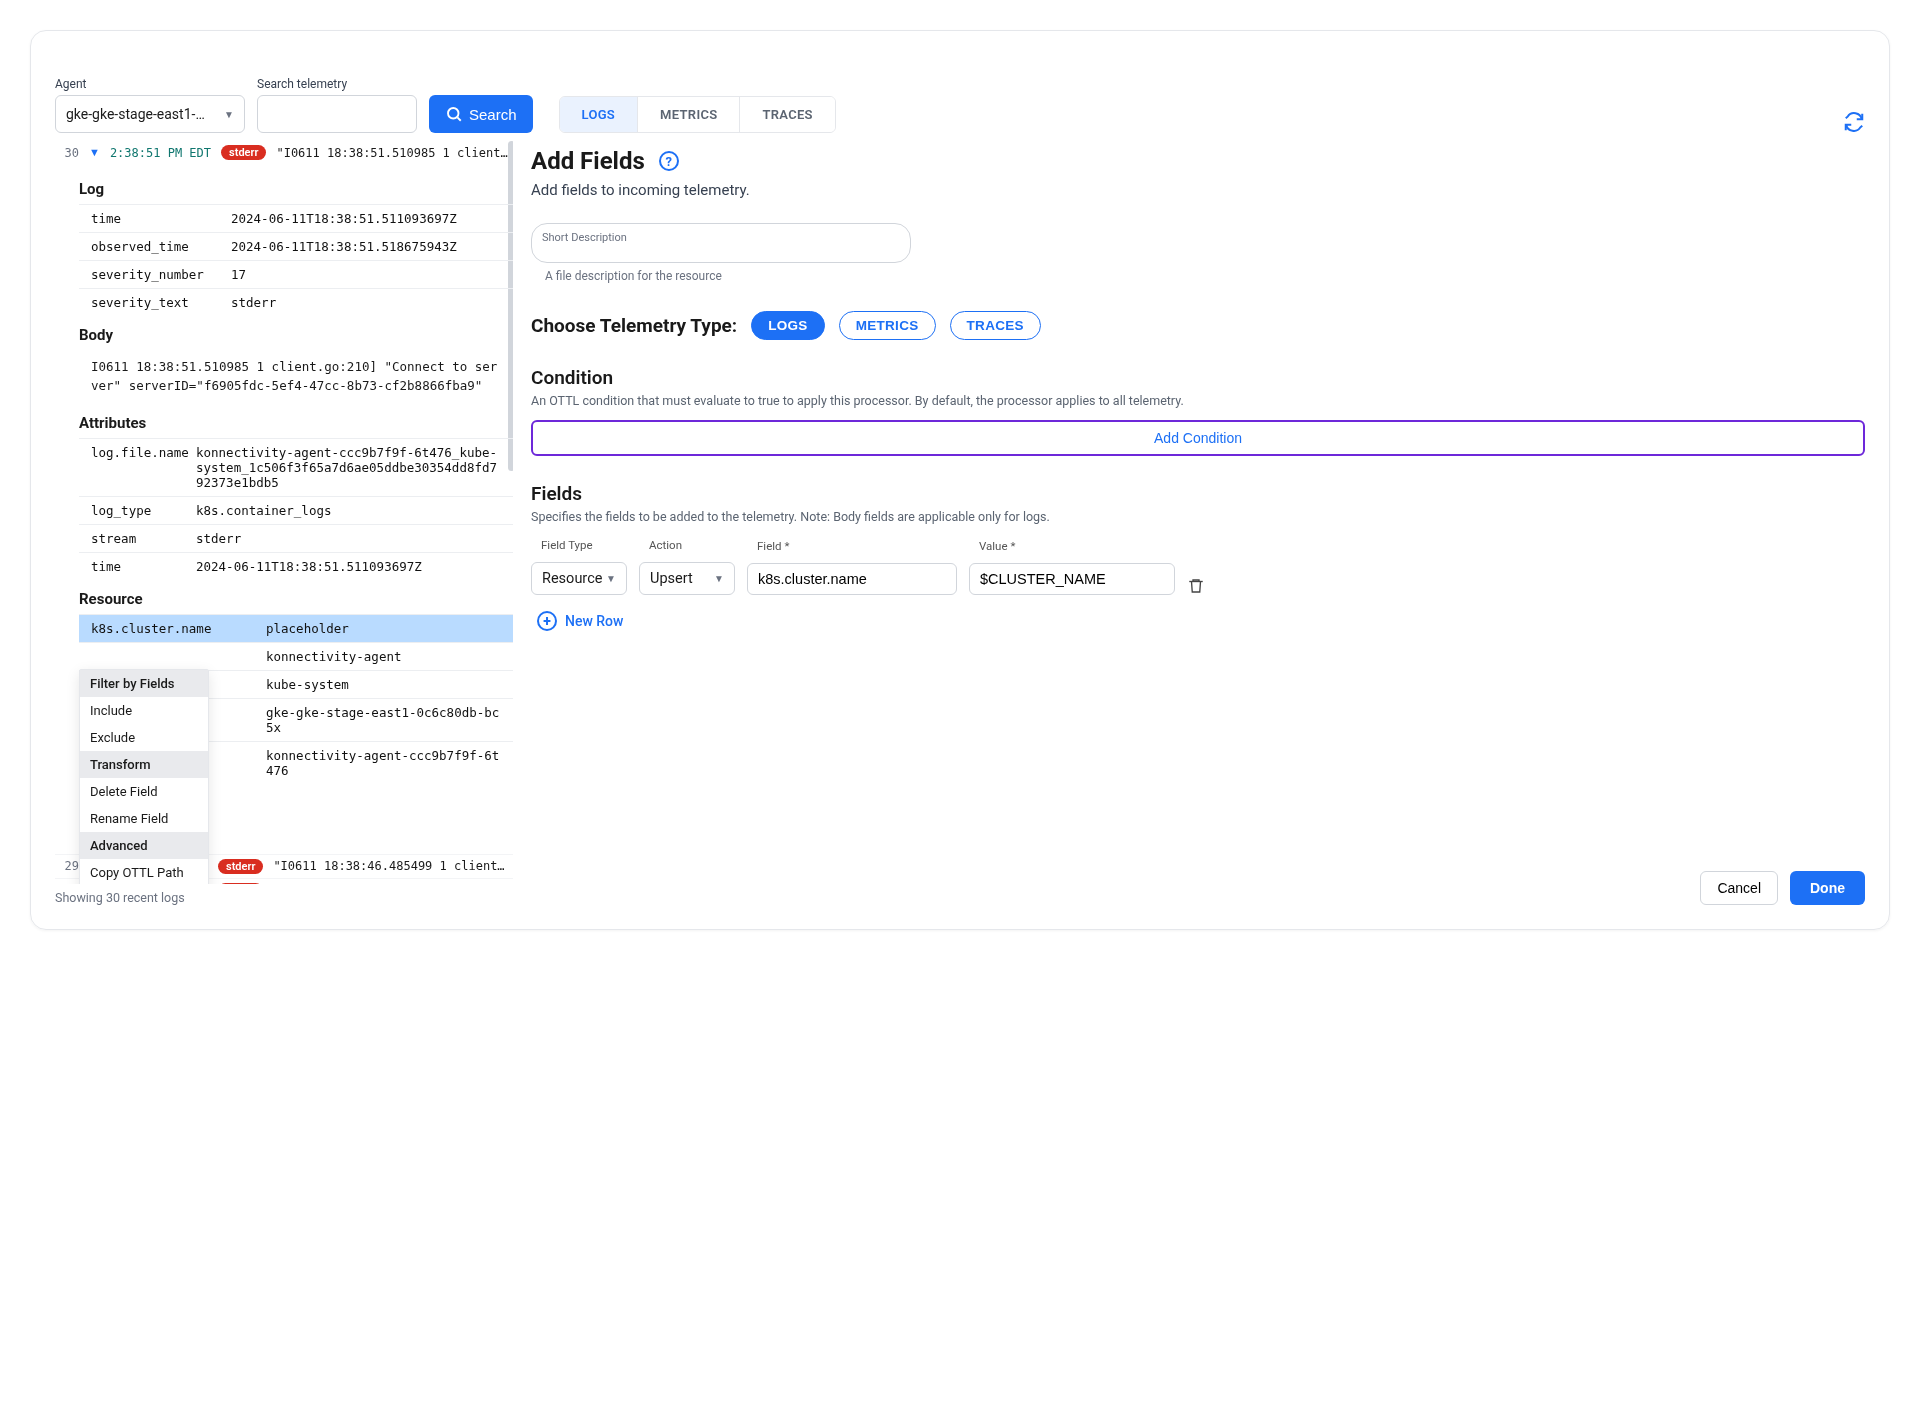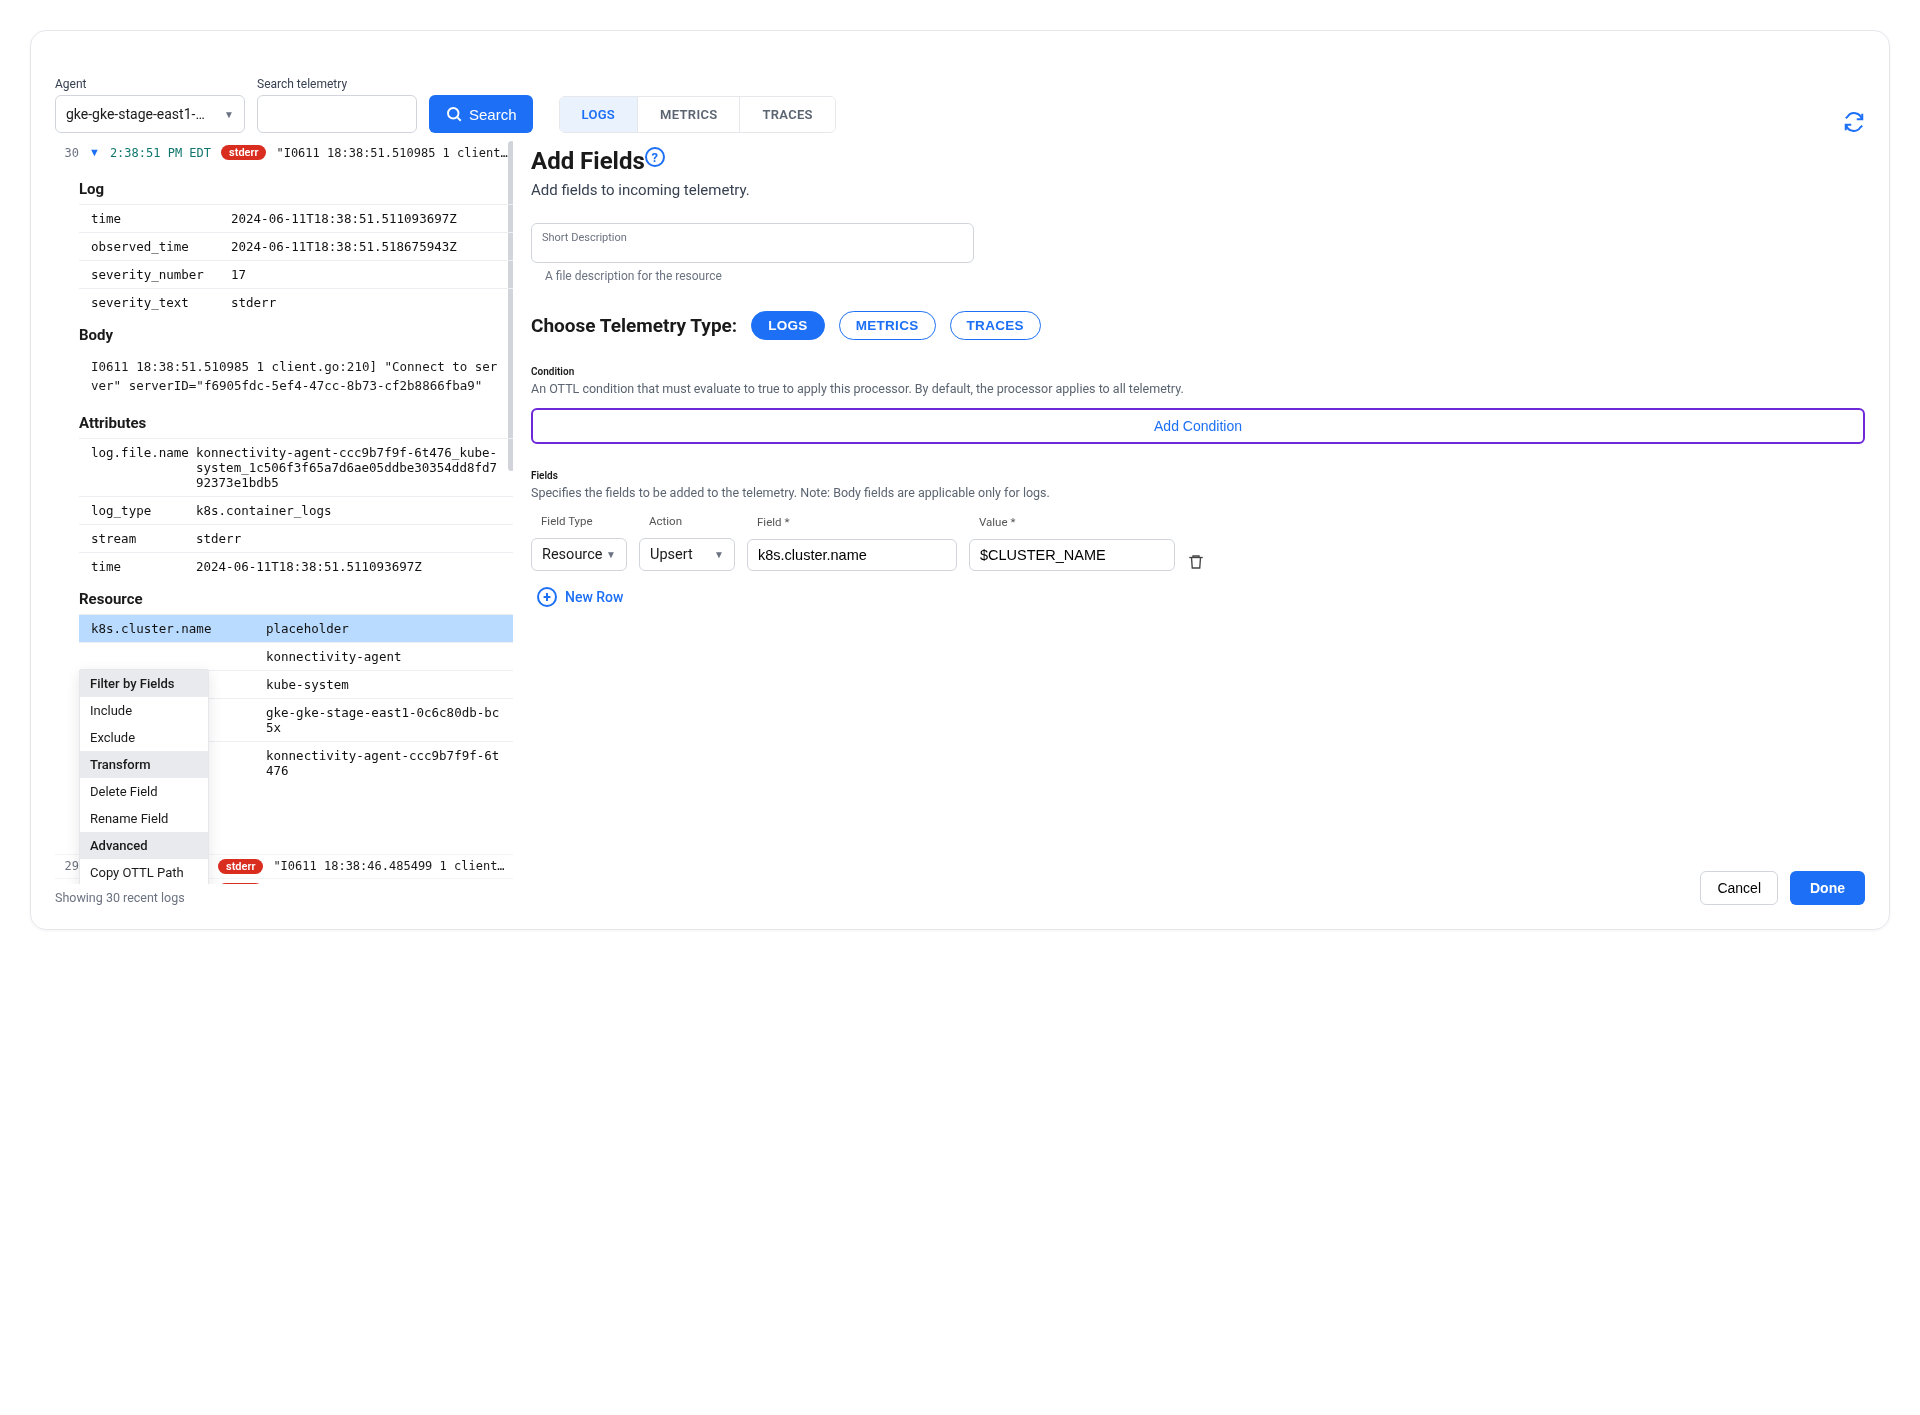--- a/index.html
+++ b/index.html
@@ -97,45 +97,45 @@
     background:#fff; border:1px solid #e5e7eb; border-radius:2px;
     box-shadow: 0 4px 14px rgba(0,0,0,0.1); font-size:13px;
     z-index: 5;
   }
   .ctx-head { background:#e9eaed; padding:6px 10px; font-weight:500; }
   .ctx-item { padding:6px 10px; cursor:pointer; }
 
   .status-bar { color:#6b7280; font-size:12.5px; padding-top:6px;}
 
   
-  .rp-title-row { display:flex; align-items:flex-start; }
+  .rp-title-row { display:flex; align-items:center; gap:14px; }
   .rp-title { font-size: 24px; font-weight: 700; }
   .help-icon {
     width:20px;height:20px;border:2px solid #1d70f5;border-radius:50%;
     display:inline-flex;align-items:center;justify-content:center;
     color:#1d70f5;font-weight:700;font-size:13px;
   }
   .rp-sub { margin-top:6px; font-size:15px; color:#374151;}
   .desc-box {
-    border:1px solid #d1d5db; border-radius:6px;
-    padding: 4px 10px 18px 10px; margin-top:24px; width:443px;
+    border:1px solid #d1d5db; border-radius:16px;
+    padding: 4px 10px 18px 10px; margin-top:24px; width:380px;
   }
   .desc-box label { font-size:11px; color:#6b7280; }
   .hint { font-size:12px; color:#6b7280; margin-top:6px; margin-left:14px;}
 
   .tele-row { display:flex; align-items:center; gap:14px; margin-top:28px;}
   .tele-label { font-size:19px; font-weight:700;}
   .pill-btn {
     border:1px solid #1d70f5; color:#1d70f5; background:#fff;
     border-radius: 18px; padding:6px 16px; font-size:13.5px; font-weight:600; cursor:pointer;
     letter-spacing:0.3px;
   }
   .pill-btn.active { background:#1d70f5; color:#fff; }
 
-  .subhead { font-size:10px; font-weight:600; margin-top:26px; }
+  .subhead { font-size:19px; font-weight:600; margin-top:26px; }
   .subdesc { font-size:12.5px; color:#5b6471; margin-top:4px; }
   .btn-outline {
     border:2px solid #6d28d9; color:#1d70f5; background:#fff;
     border-radius:6px; padding:8px 14px; font-size:14px; font-weight:500;
     margin-top:12px; cursor:pointer;
   }
 
   .fields-row { display:flex; gap:12px; align-items:flex-end; margin-top:14px; }
   .fcol { display:flex; flex-direction:column; }
   .fcol label { font-size:11.5px; color:#555; margin-bottom:10px; margin-left:10px;}

